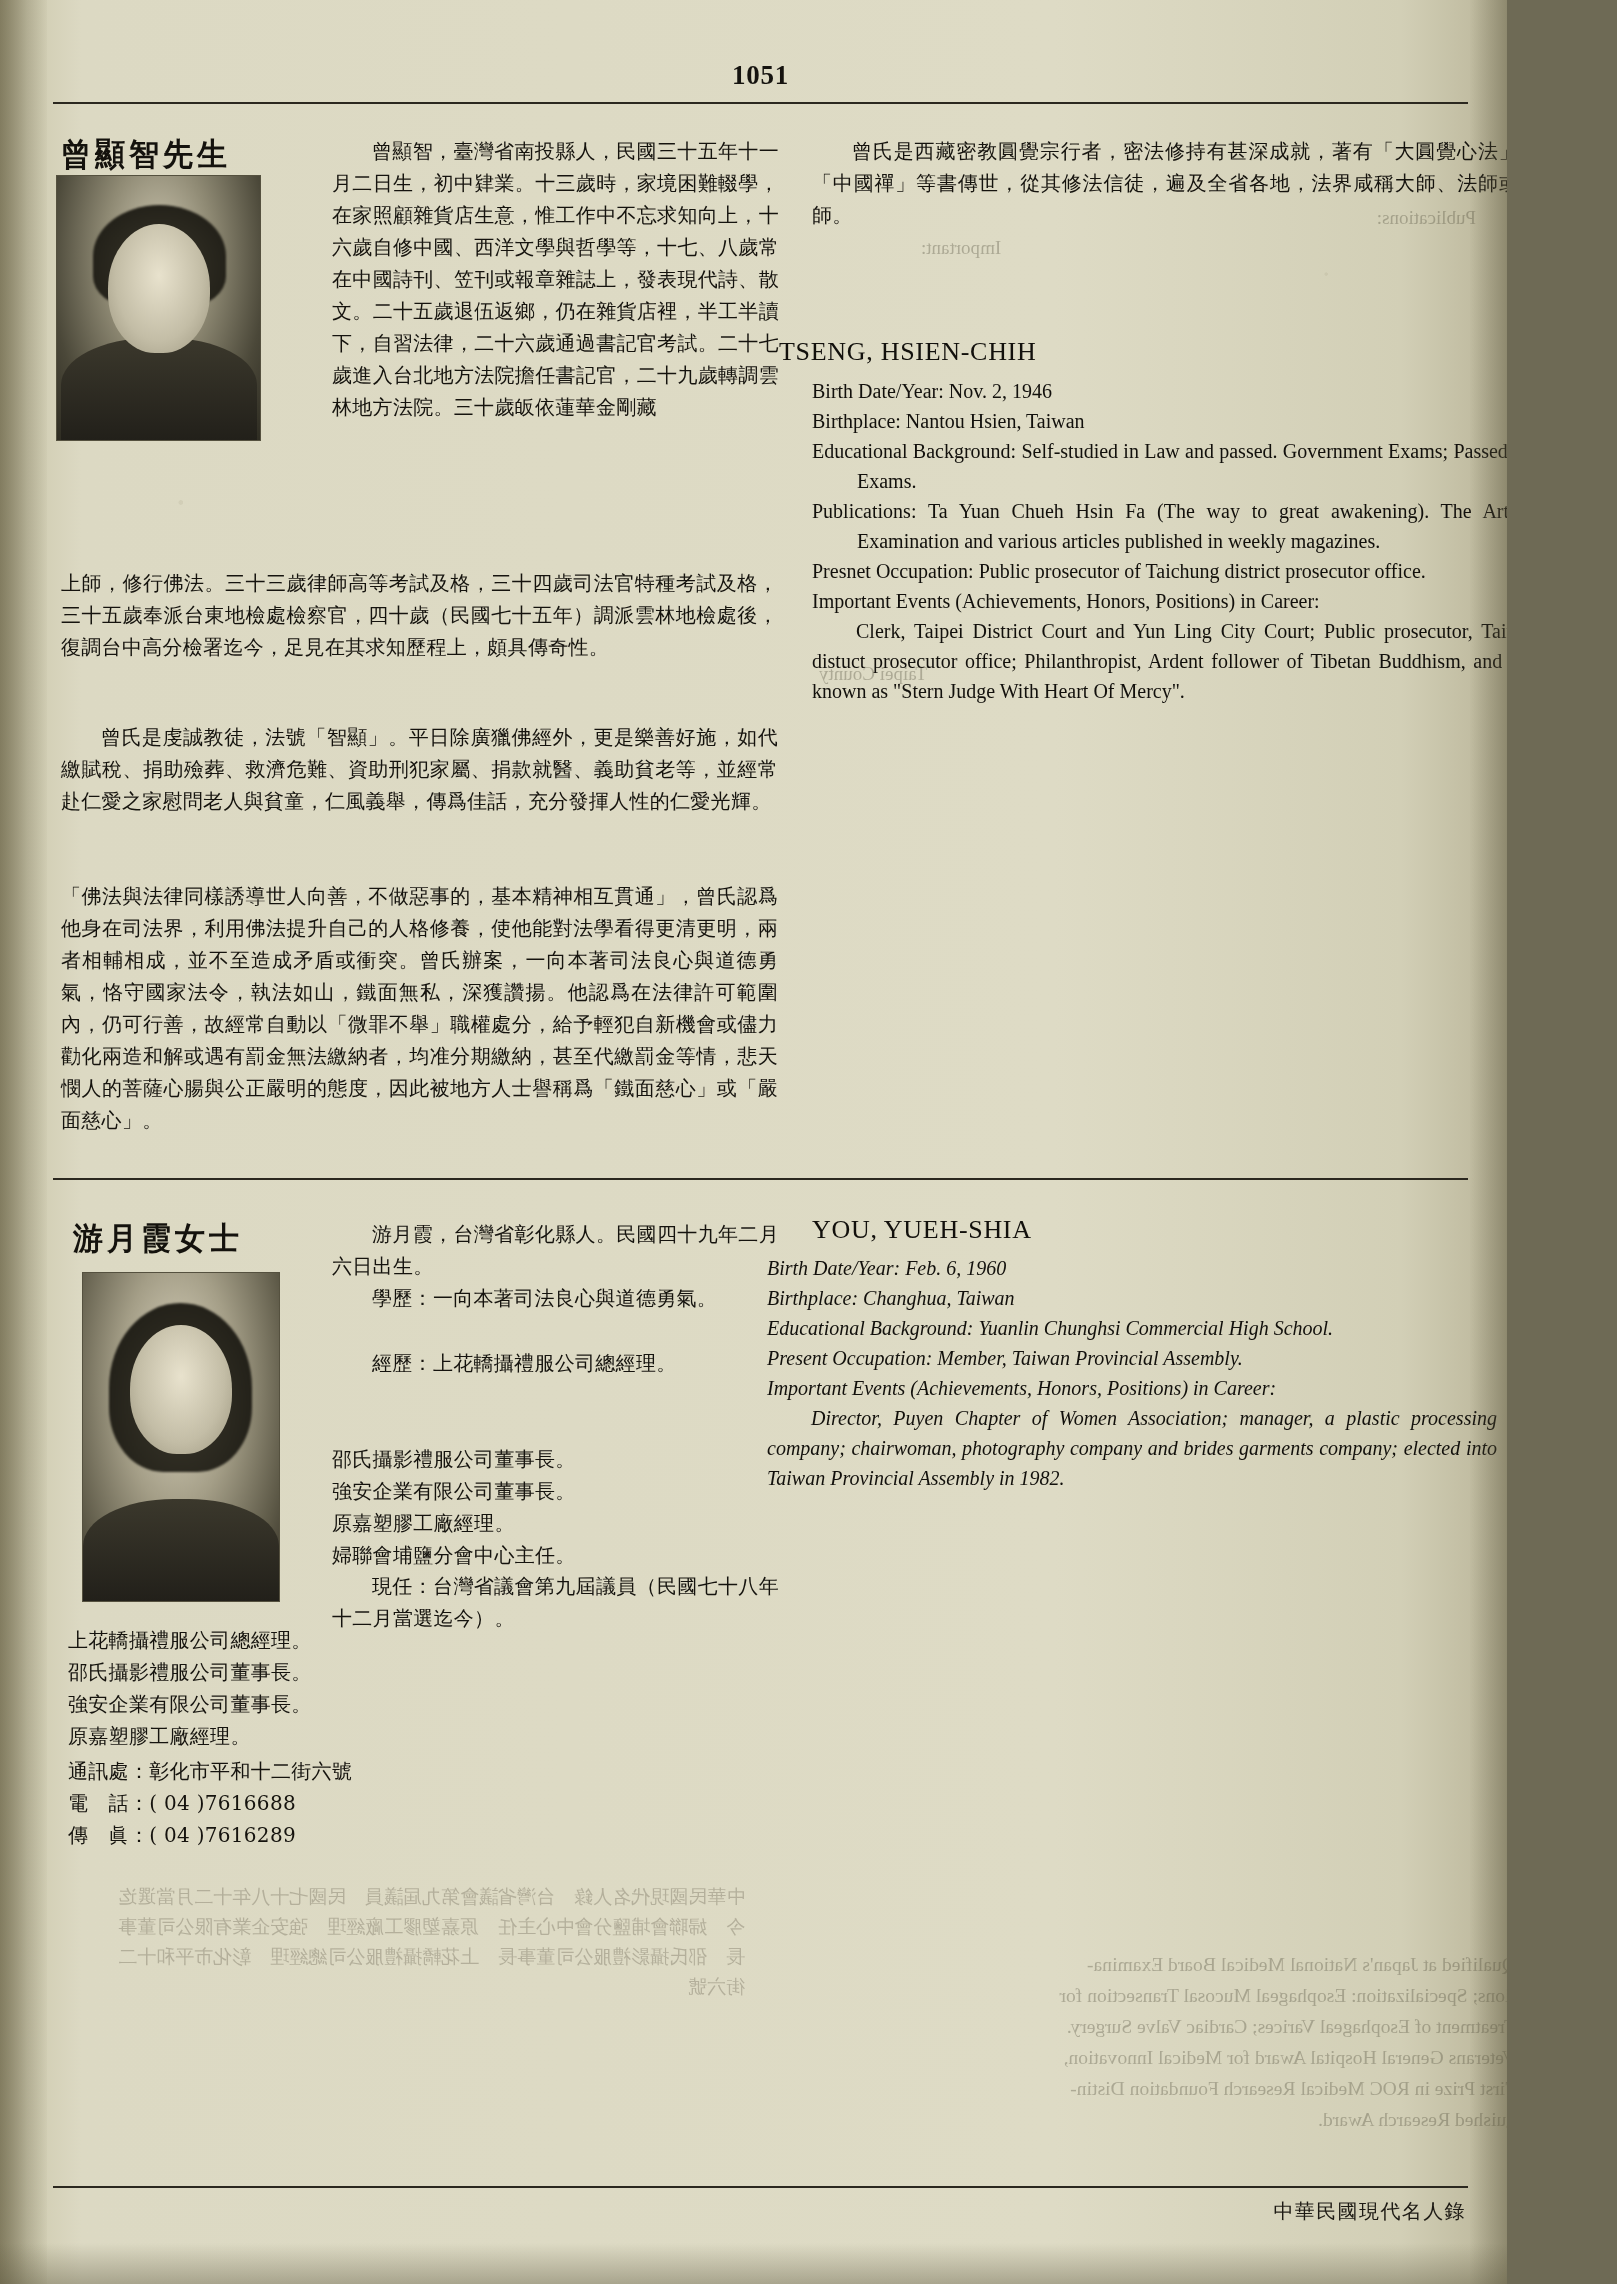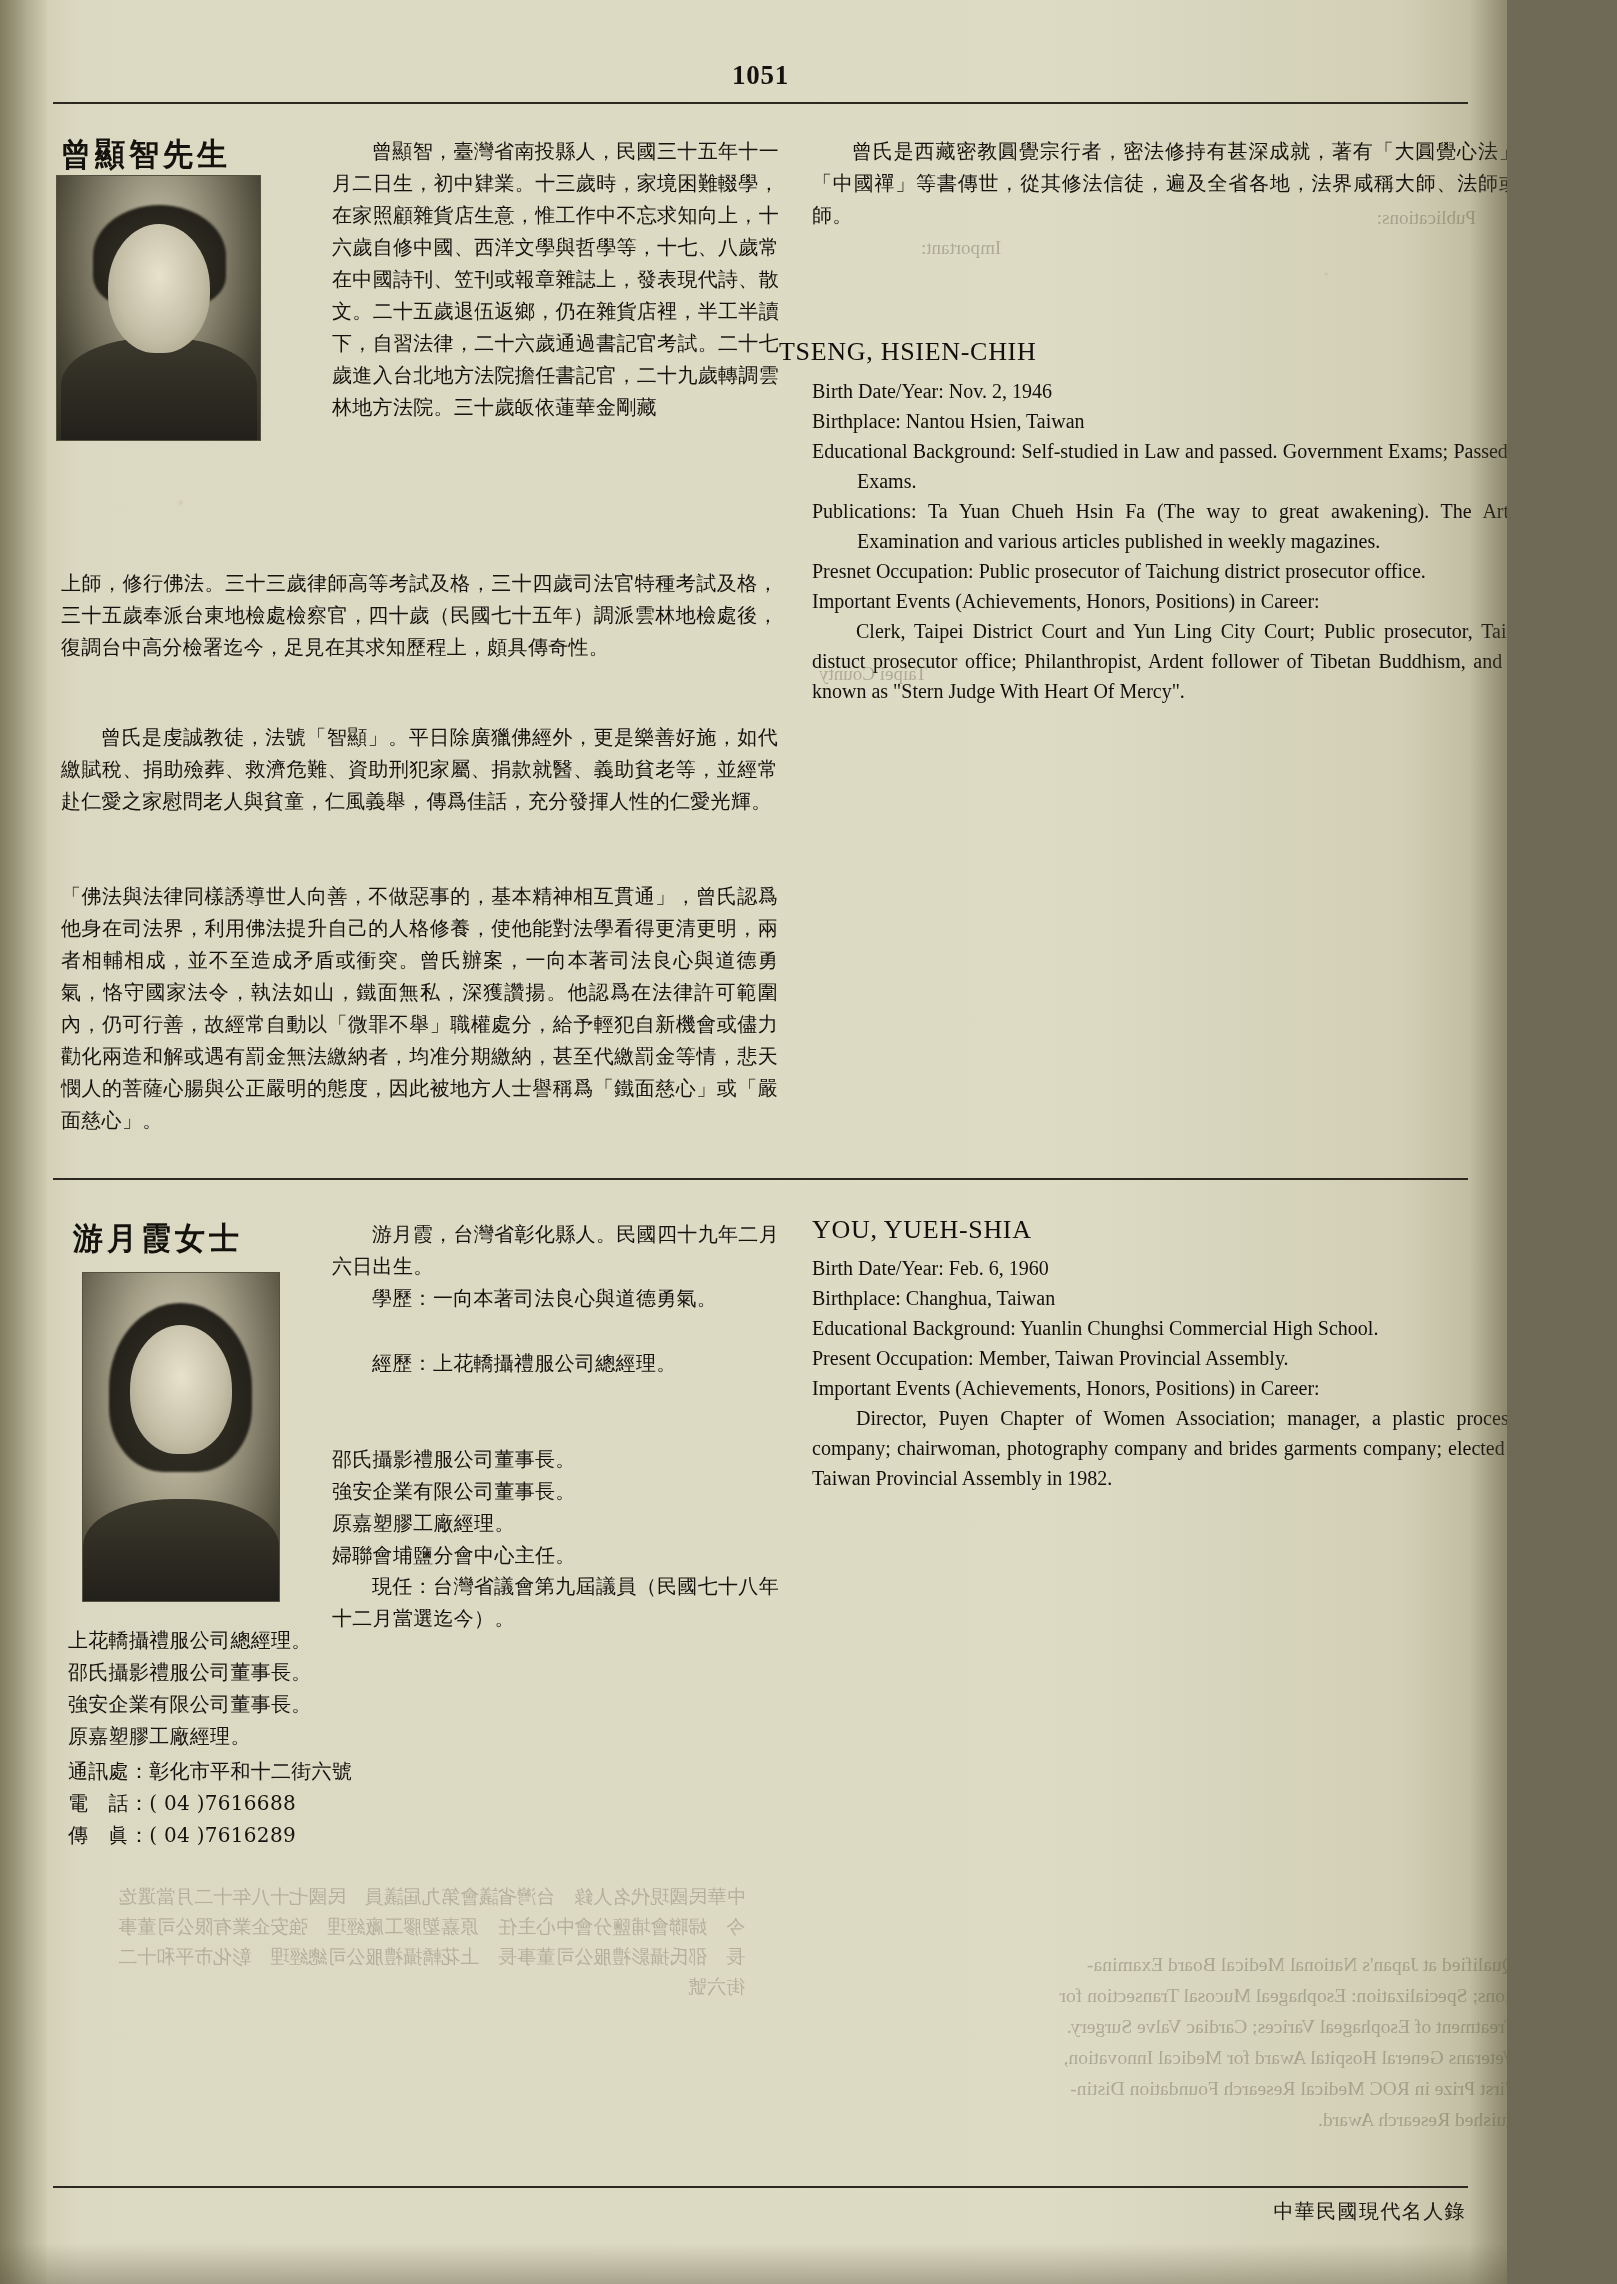--- a/index.html
+++ b/index.html
@@ -300,21 +300,21 @@
       </div>
       <div class="cn-body" style="position:absolute; left:27px; top:1787px; width:514px;">
         <span>電　話：</span><span>( 04 )7616688</span>
       </div>
       <div class="cn-body" style="position:absolute; left:27px; top:1819px; width:514px;">
         <span>傳　眞：</span><span>( 04 )7616289</span>
       </div>
 
       <div class="en-name" style="position:absolute; left:771px; top:1215px;">YOU, YUEH-SHIA</div>
 
-      <div class="en-body" style="position:absolute; left:771px; top:1253px; width:730px;">
+      <div class="en-body" style="position:absolute; left:726px; top:1253px; width:730px;font-style:italic;">
         <p class="hang">
           <span>Birth Date/Year:</span>
           <span>Feb. 6, 1960</span>
         </p>
         <p class="hang">
           <span>Birthplace:</span>
           <span>Changhua, Taiwan</span>
         </p>
         <p class="hang">
           <span>Educational Background:</span>

